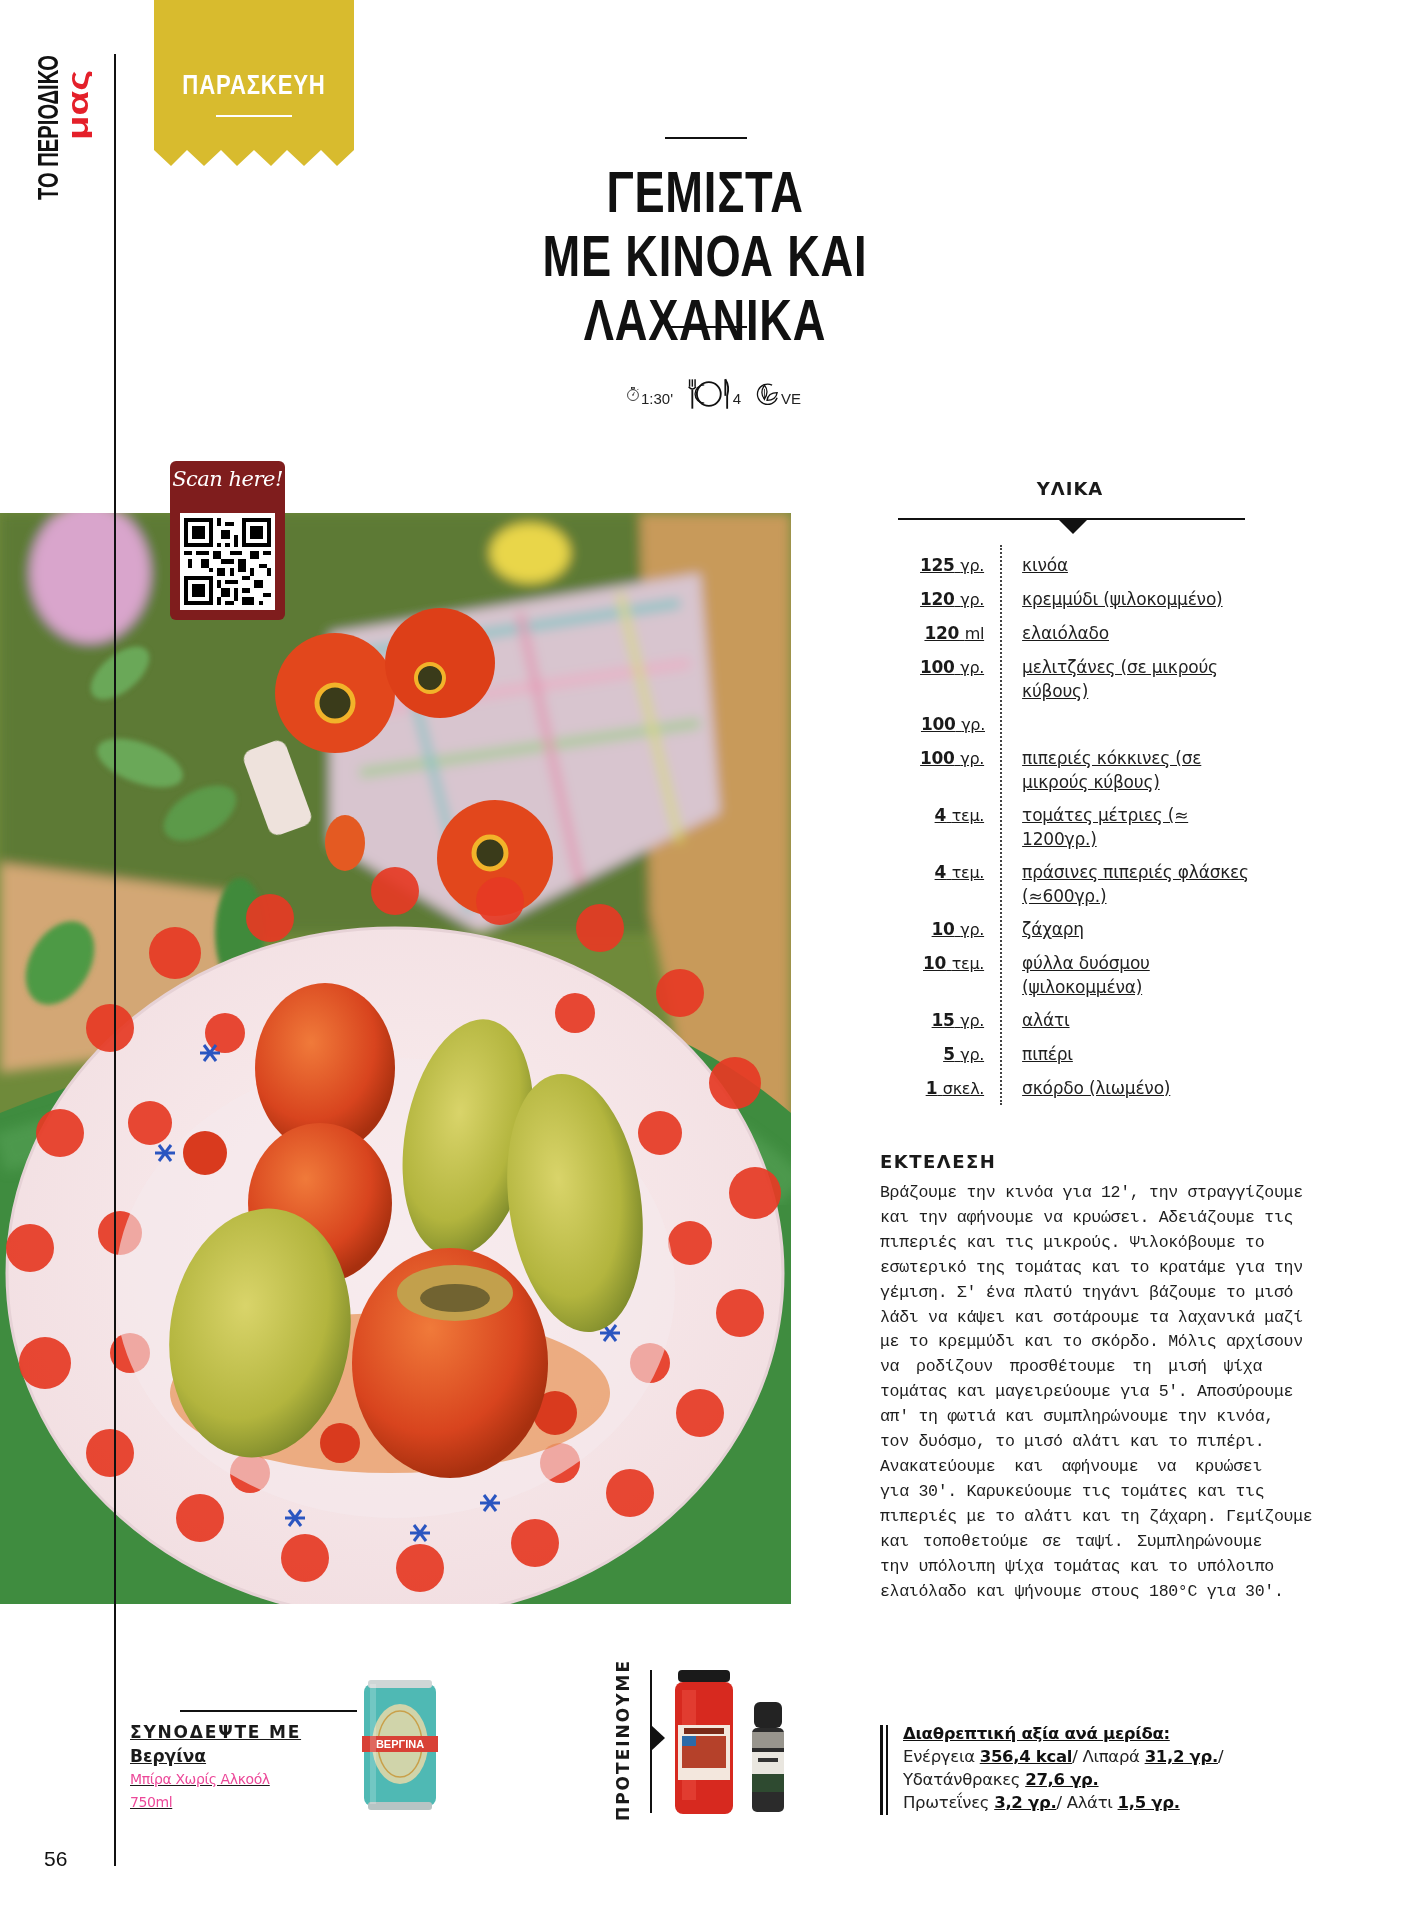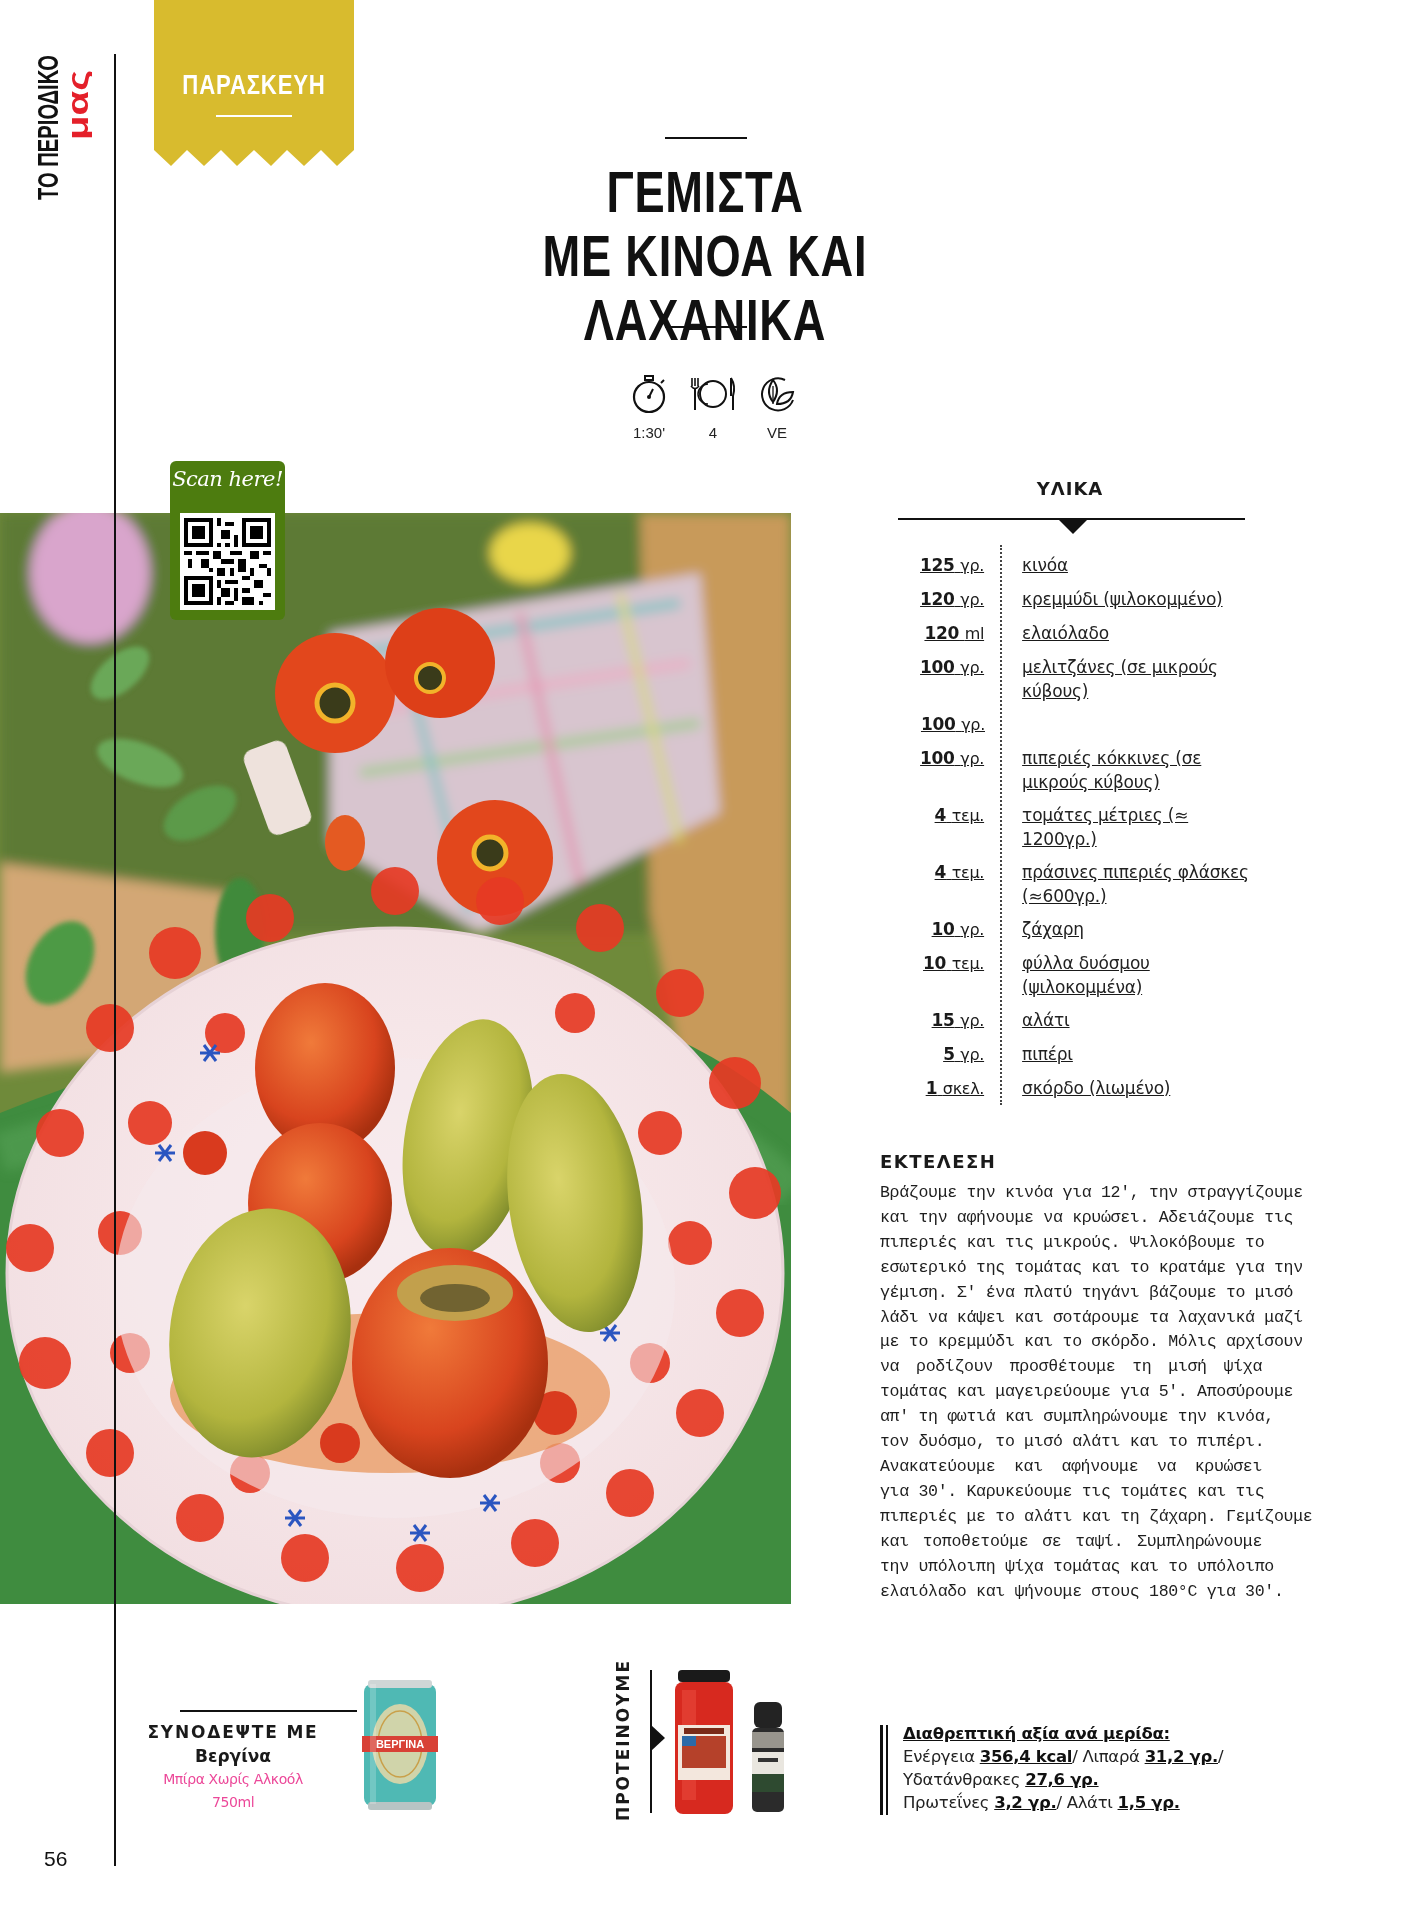--- a/index.html
+++ b/index.html
@@ -22,30 +22,30 @@
 
   
   .t-rule { position: absolute; left: 665px; width: 82px; height: 2px; background: #111; }
   .title { position: absolute; left: 380px; width: 650px; text-align: center; top: 160px;
      font-family: "Liberation Sans", sans-serif; font-weight: bold; font-size: 58px; line-height: 64px;
      letter-spacing: 1px; color: #111; }
   .title span { display: block; transform: scaleX(0.78); transform-origin: center; }
 
   
   .meta { position: absolute; top: 372px; left: 625px; display: flex; gap: 12px; }
-  .meta-item { width: 48px; display: flex; flex-direction: column; align-items: center; }
+  .meta-item { width: 48px; display: flex; flex-direction: row; align-items: center; }
   .meta-item svg { width: 44px; height: 44px; }
   .meta-item .lbl { margin-top: 8px; font-size: 15px; font-family: "Liberation Sans", sans-serif; color: #222; }
   .meta-item.plate svg { width: 52px; }
 
   
   .photo { position: absolute; left: 0; top: 513px; width: 791px; height: 1091px; overflow: hidden; z-index: 1; }
   .photo svg { width: 100%; height: 100%; display: block; }
 
-  .qr { position: absolute; left: 170px; top: 461px; width: 115px; height: 159px; background: #4d7c0f; border-radius: 6px; z-index: 4; }
+  .qr { position: absolute; left: 170px; top: 461px; width: 115px; height: 159px; background: #7f1d1d; border-radius: 6px; z-index: 4; }
   .qr .scan { position: absolute; top: 6px; left: 0; right: 0; text-align: center; color: #fff;
      font-family: "DejaVu Serif", serif; font-style: italic; font-size: 21px; letter-spacing: -0.5px; }
   .qr .code { position: absolute; left: 10px; top: 52px; width: 95px; height: 97px; background: #fff; padding: 4px; }
   .qr .code svg { width: 100%; height: 100%; display: block; }
 
   
   .ing-title { position: absolute; left: 1000px; width: 140px; top: 478px; text-align: center;
      font-size: 18px; font-weight: bold; letter-spacing: 1px; }
   .ing-rule { position: absolute; left: 898px; width: 347px; top: 518px; height: 2px; background: #111; }
   .ing-tri { position: absolute; left: 1058px; top: 519px; width: 0; height: 0;
@@ -59,21 +59,21 @@
 
   
   .method-title { position: absolute; left: 880px; top: 1151px; font-size: 18px; font-weight: bold; letter-spacing: 1.5px; }
   .method-body { position: absolute; left: 880px; top: 1181px; width: 382px; font-size: 16.6px; line-height: 24.9px;
      text-align: justify; color: #1e1e1e; letter-spacing: -0.35px; }
   .method-body div { text-align-last: justify; white-space: nowrap; font-family: Liberation Mono, monospace; }
   .method-body div:last-child { text-align-last: left; }
 
   
   .pair-rule { position: absolute; left: 180px; width: 177px; top: 1710px; height: 2px; background: #111; }
-  .pair-text { position: absolute; left: 130px; width: 206px; top: 1720px; text-align: center; }
+  .pair-text { position: absolute; left: 130px; width: 206px; top: 1720px; text-align: left; text-decoration: underline; }
   .pair-head { font-size: 17px; font-weight: bold; letter-spacing: 1.8px; line-height: 24px; }
   .pair-brand { font-size: 17px; font-weight: bold; line-height: 24px; }
   .pair-desc { font-size: 14px; line-height: 23px; color: #ec4899; letter-spacing: -0.4px; }
   .can { position: absolute; left: 360px; top: 1678px; width: 80px; height: 134px; }
 
   
   .sugg-label { position: absolute; left: 608px; top: 1665px; width: 30px; height: 150px; }
   .sugg-label span { position: absolute; left: 50%; top: 50%; transform: translate(-50%,-50%) rotate(-90deg);
      white-space: nowrap; font-size: 17px; font-weight: bold; letter-spacing: 2px; }
   .sugg-line { position: absolute; left: 650px; top: 1670px; width: 2px; height: 143px; background: #111; }

